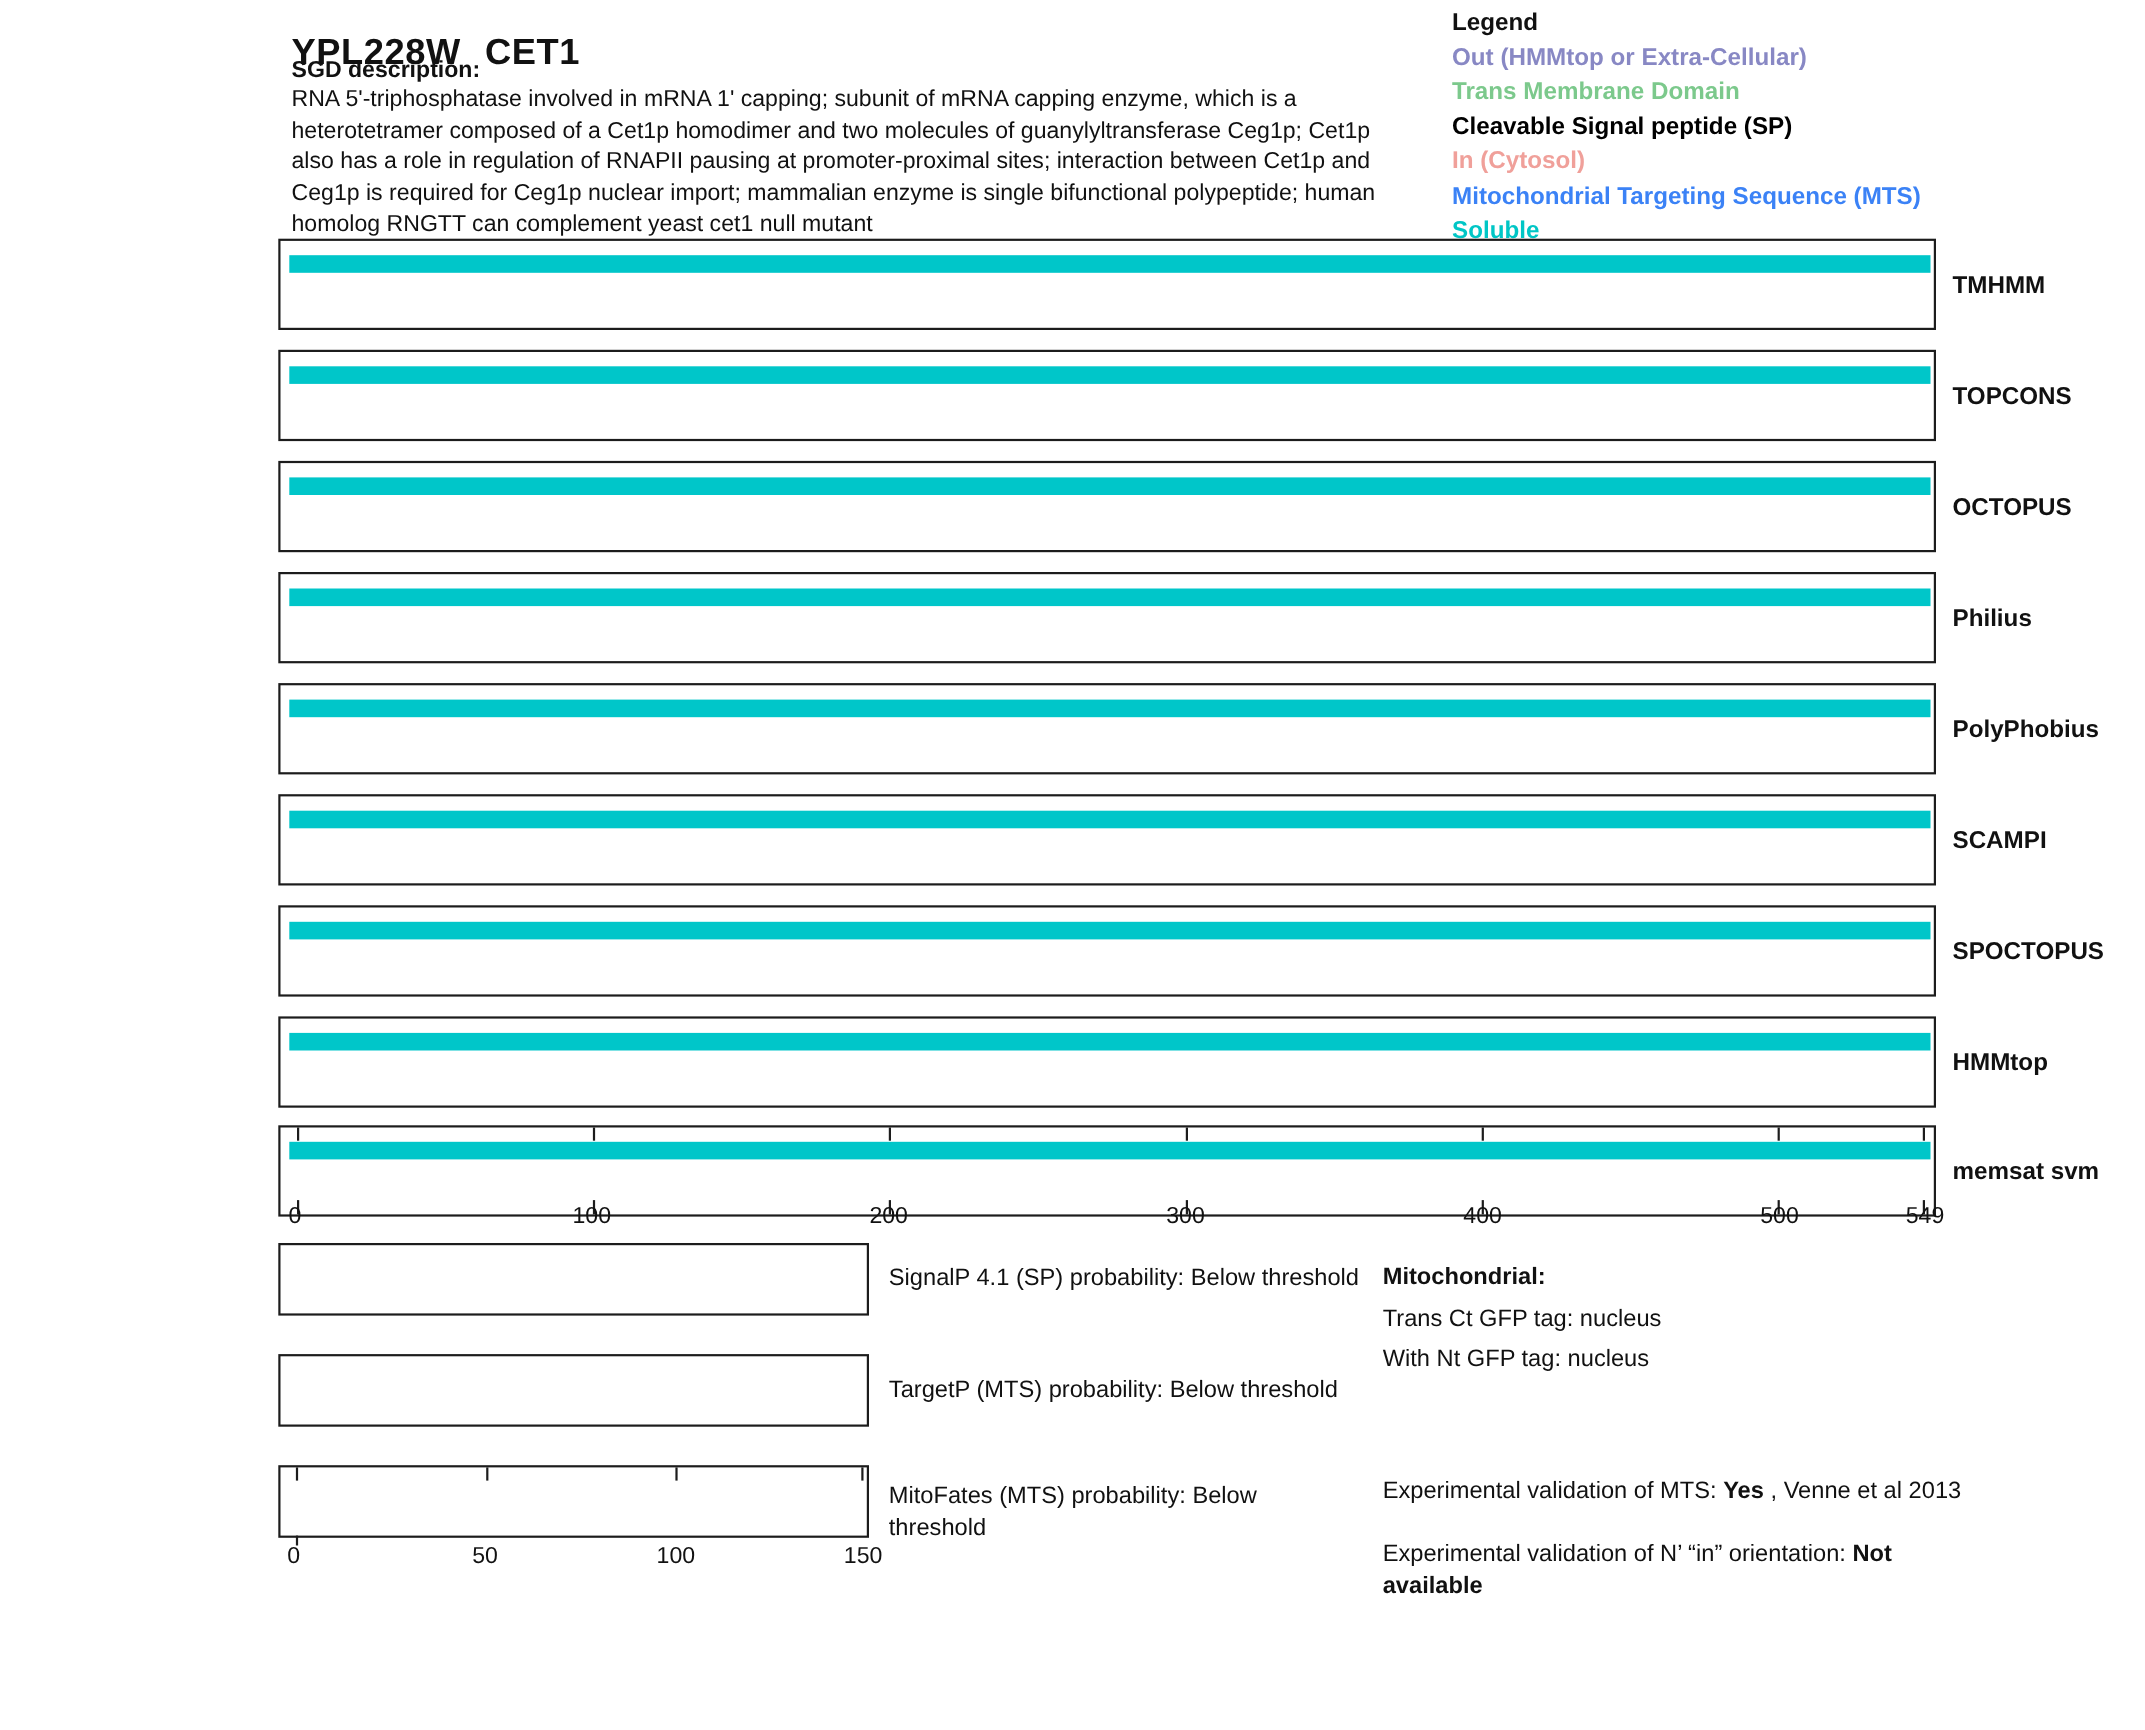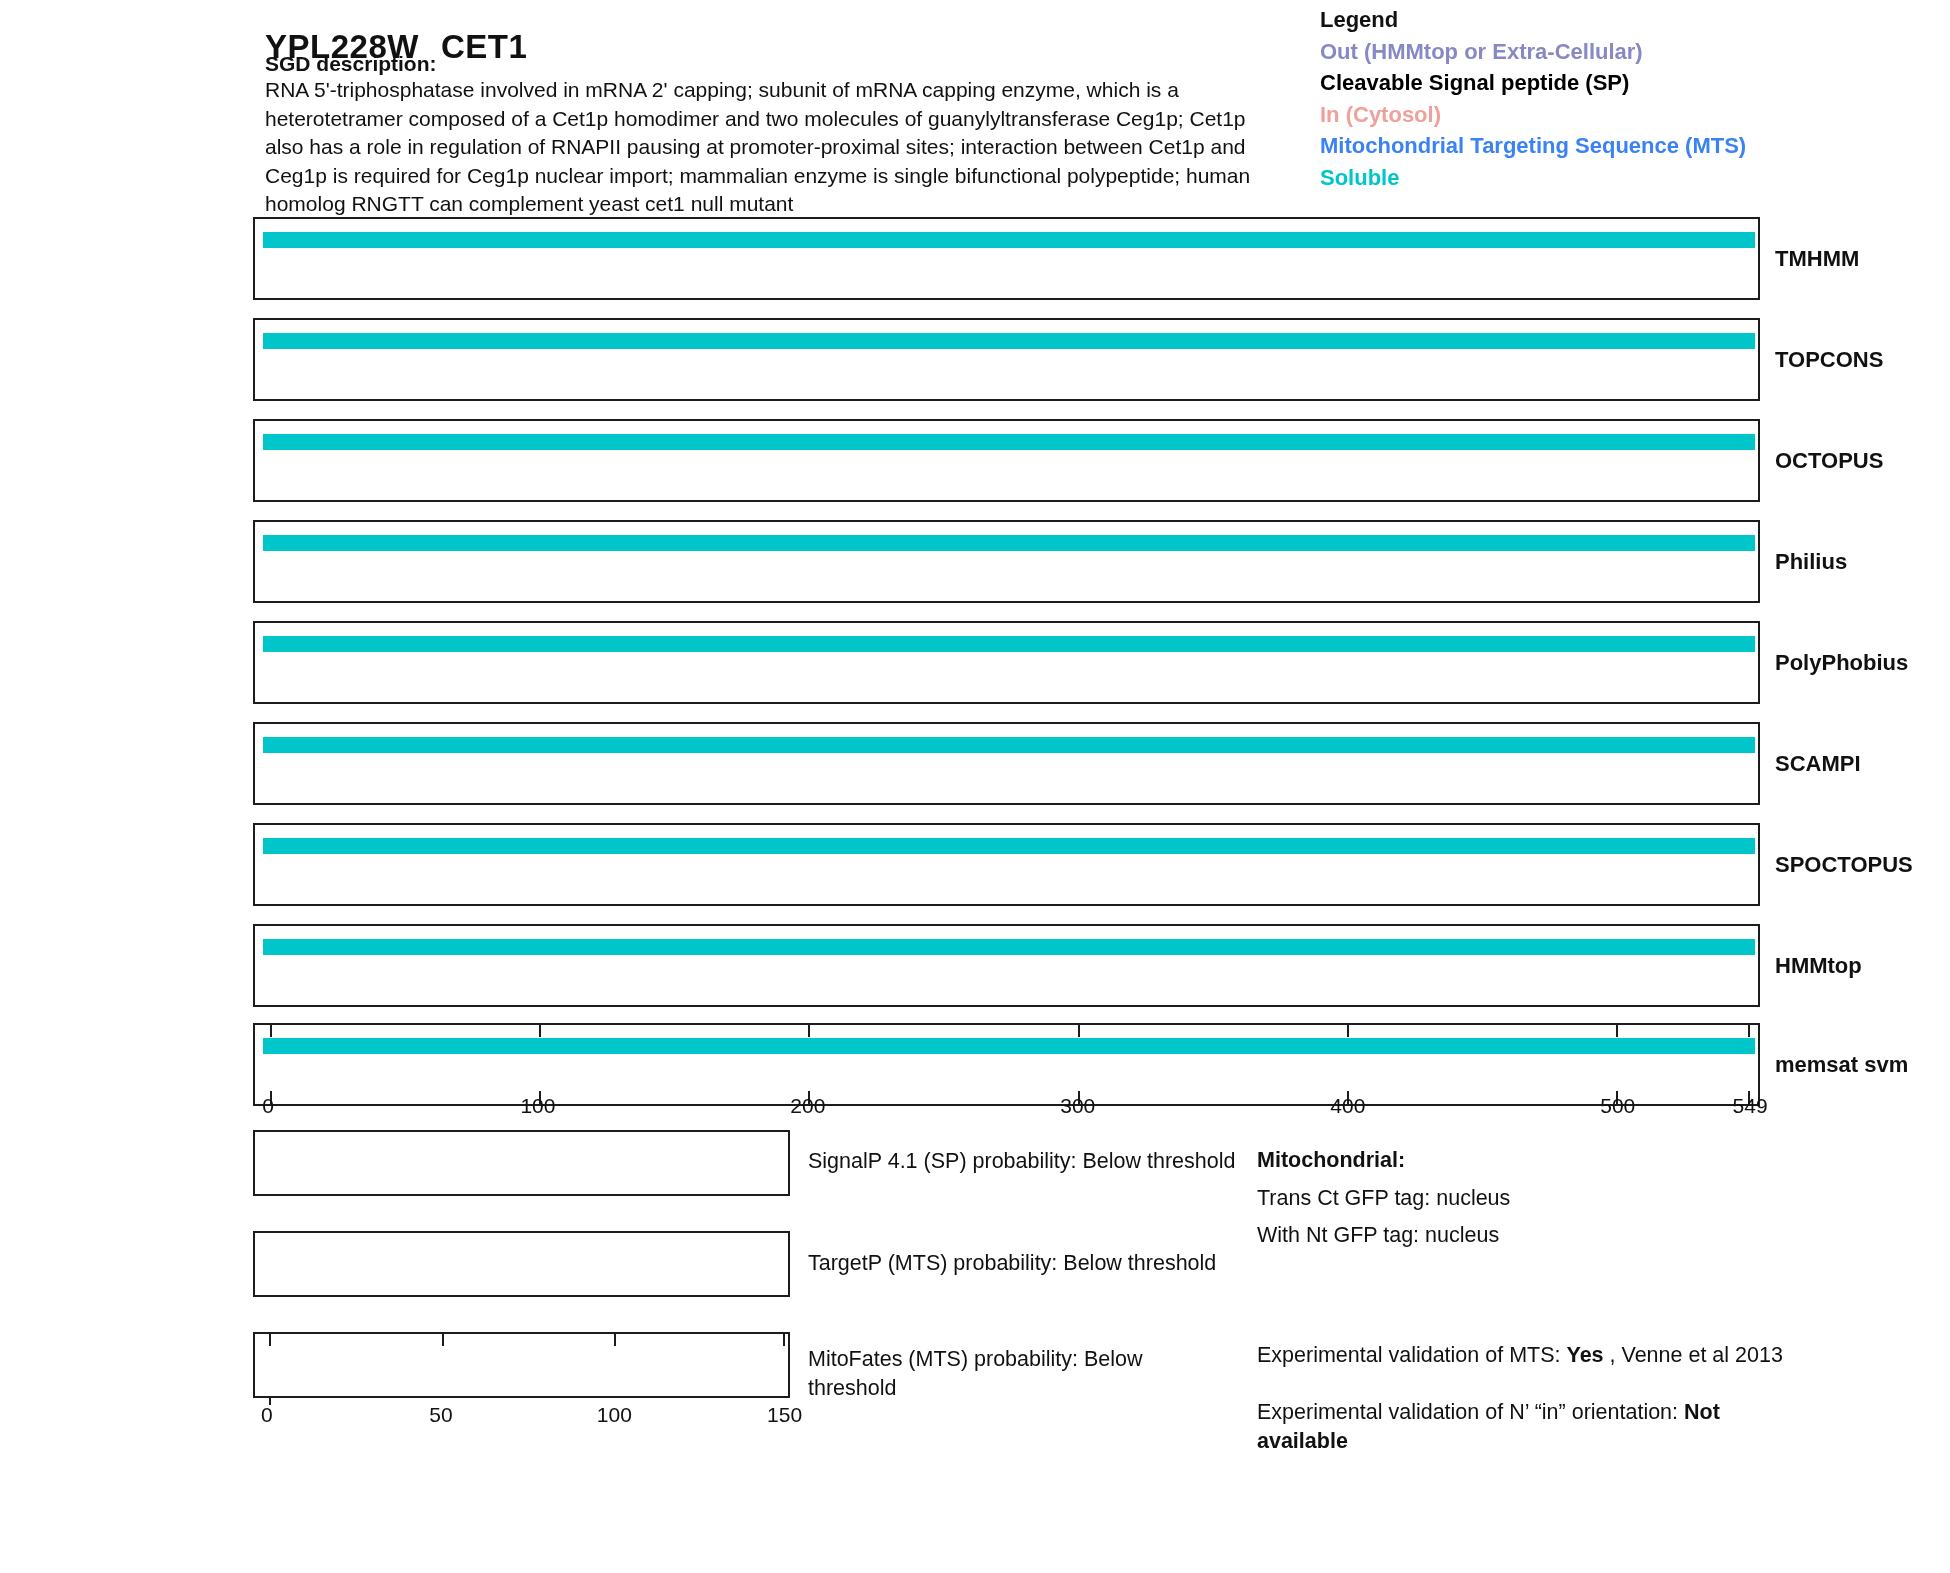--- a/index.html
+++ b/index.html
@@ -42,30 +42,31 @@
   .info b{font-weight:bold;}
 </style>
 </head>
 <body>
 
 <div class="page">
 
   <h1 class="title"><span>YPL228W</span><span class="gap"></span><span>CET1</span></h1>
   <div class="sgd-label">SGD description:</div>
   <div class="sgd-desc">
-    <div>RNA 5'-triphosphatase involved in mRNA 2' capping; subunit of mRNA capping enzyme, which is a</div>
+    <div>RNA 5'-triphosphatase involved in mRNA 1' capping; subunit of mRNA capping enzyme, which is a</div>
     <div>heterotetramer composed of a Cet1p homodimer and two molecules of guanylyltransferase Ceg1p; Cet1p</div>
     <div>also has a role in regulation of RNAPII pausing at promoter-proximal sites; interaction between Cet1p and</div>
     <div>Ceg1p is required for Ceg1p nuclear import; mammalian enzyme is single bifunctional polypeptide; human</div>
     <div>homolog RNGTT can complement yeast cet1 null mutant</div>
   </div>
 
   <div class="legend">
     <div class="legend-title">Legend</div>
     <div style="color: rgb(136, 136, 196);">Out (HMMtop or Extra-Cellular)</div>
+    <div style="color: rgb(124, 201, 140);">Trans Membrane Domain</div>
     <div style="color: #000000;">Cleavable Signal peptide (SP)</div>
     <div style="color: rgb(240, 160, 154);">In (Cytosol)</div>
     <div style="color: #3b82f6;">Mitochondrial Targeting Sequence (MTS)</div>
     <div style="color: rgb(0, 198, 198);">Soluble</div>
   </div>
 
   <div class="track" style="top:217px">
     <div class="track-box">
         <div class="track-bar" style="background-color: rgb(0, 198, 201);"></div>
       </div>

